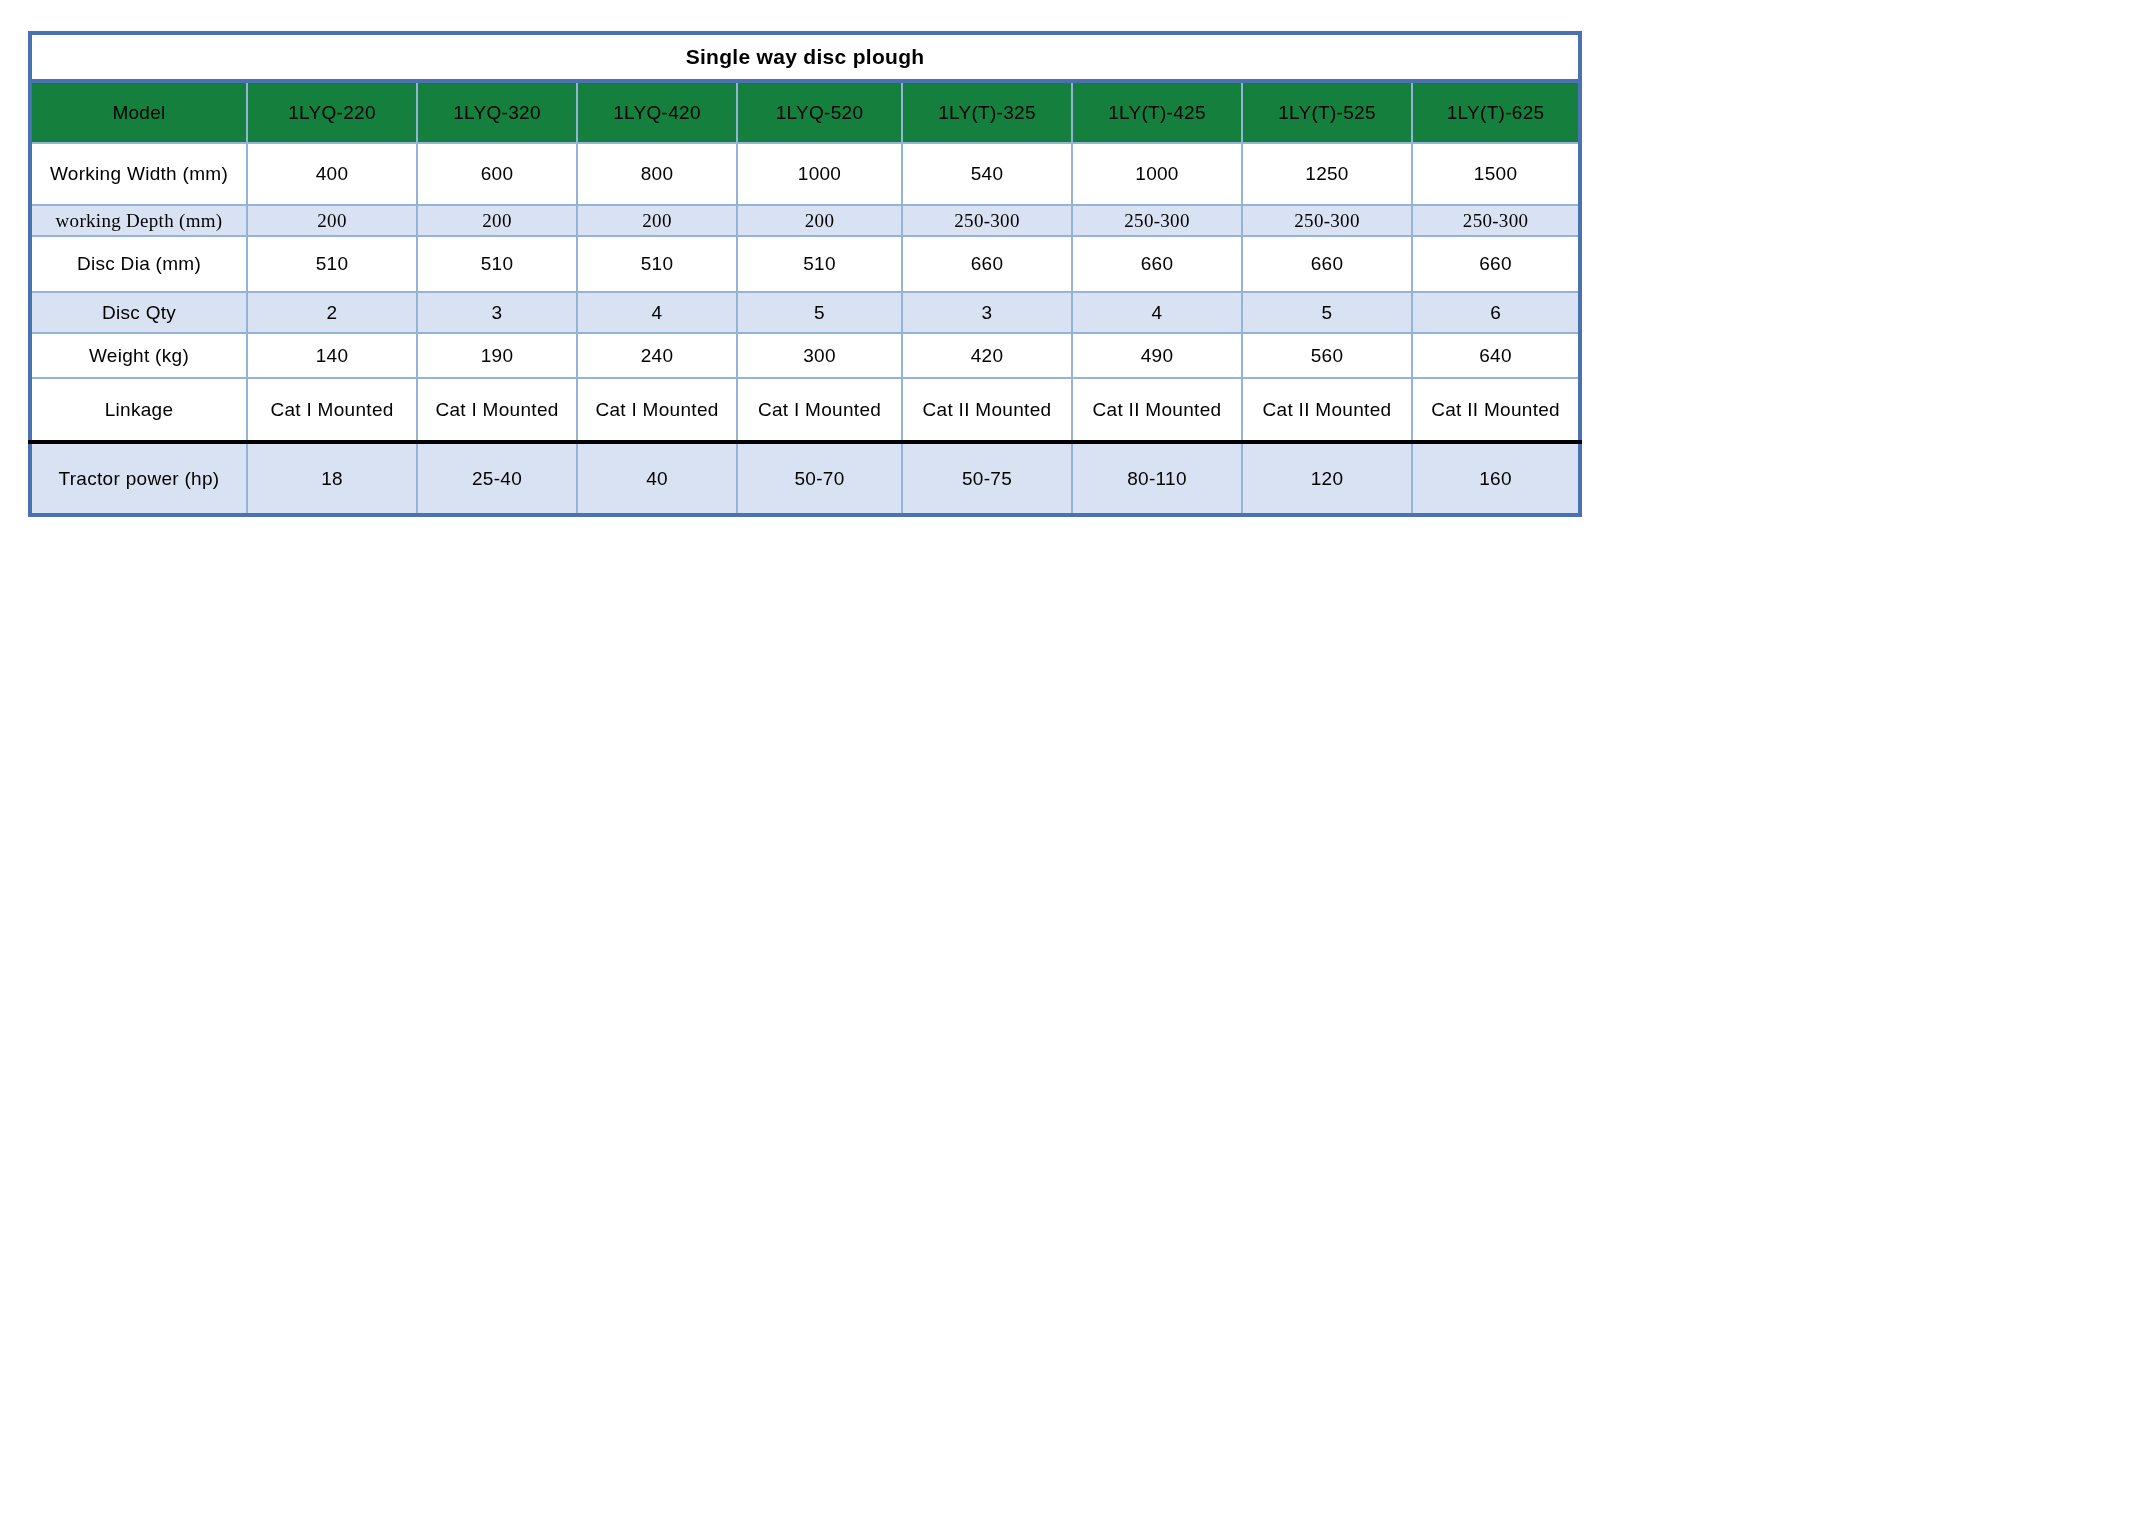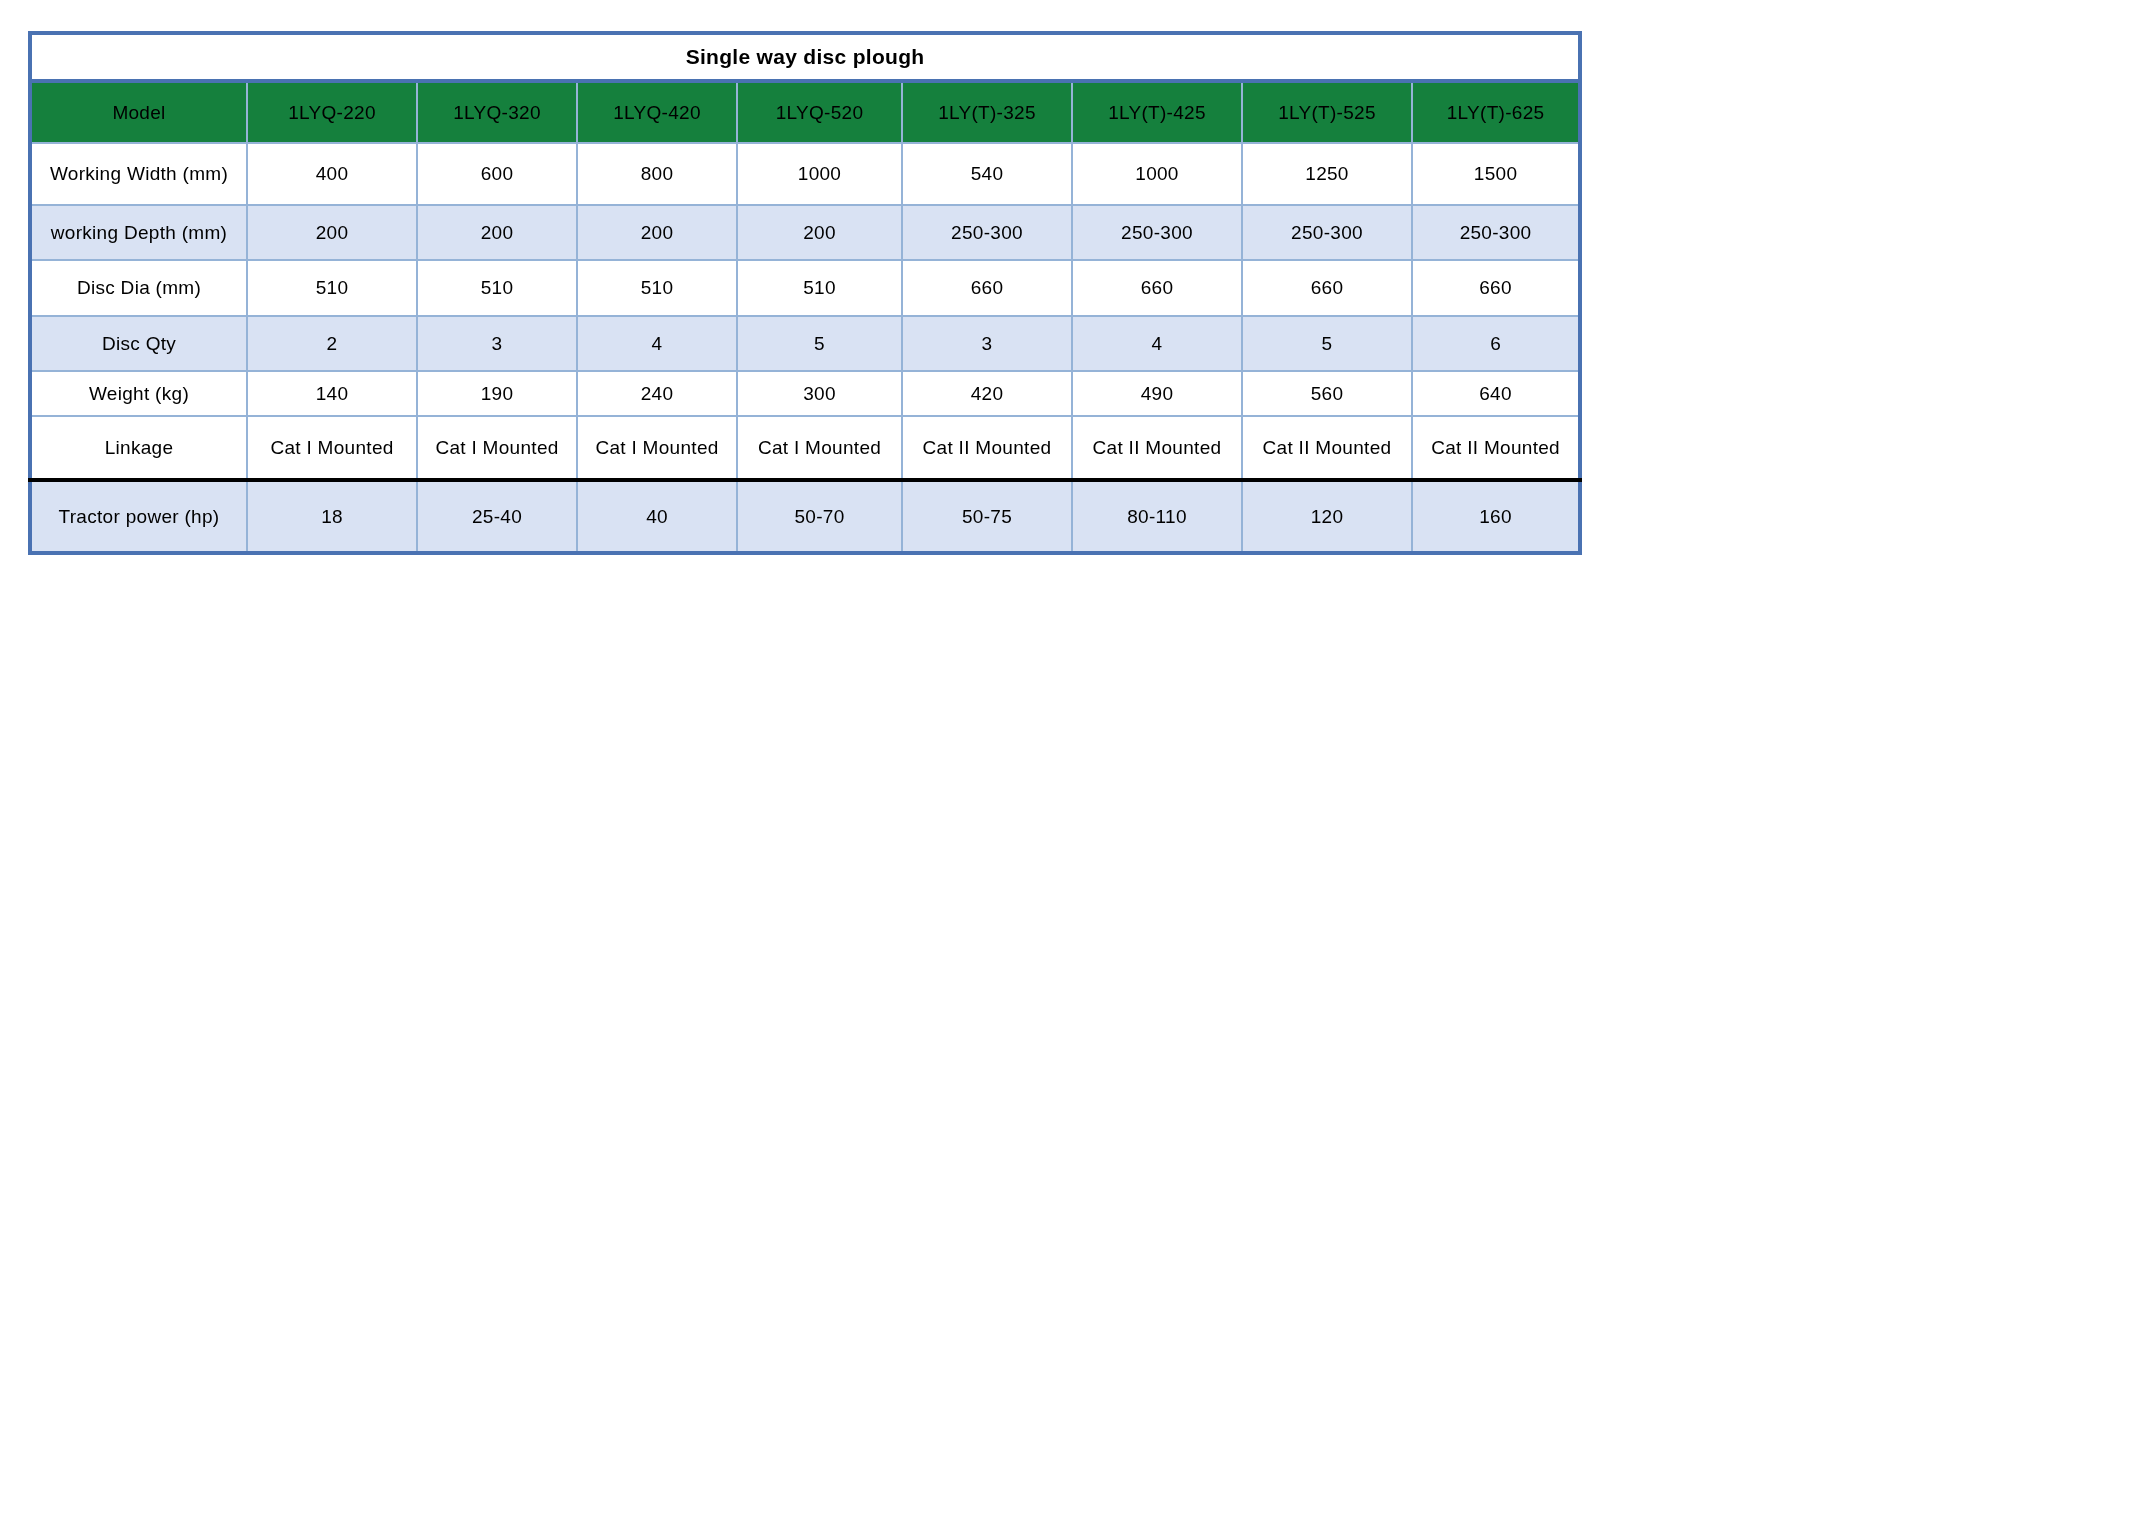--- a/index.html
+++ b/index.html
@@ -47,23 +47,23 @@
   }
   
   tr.header-row { height: 62px; }
   tr.header-row th { background: #15803d; }
   
   tbody tr { background: #ffffff; }
   tbody tr:nth-child(2),
   tbody tr:nth-child(4),
   tbody tr:nth-child(7) { background: #d9e2f3; }
   tbody tr:nth-child(1) { height: 62px; }
-  tbody tr:nth-child(2) { height: 55px; }
+  tbody tr:nth-child(2) { height: 31px; font-family: Liberation Serif, serif; }
   tbody tr:nth-child(3) { height: 56px; }
-  tbody tr:nth-child(4) { height: 55px; }
+  tbody tr:nth-child(4) { height: 41px; }
   tbody tr:nth-child(5) { height: 45px; }
   tbody tr:nth-child(6) { height: 64px; }
   tbody tr:nth-child(7) { height: 73px; }
   
   tbody tr:nth-child(7) td { border-top: 4px solid #000000; }
 </style>
 </head>
 <body>
 
 <div class="spec-table-wrap">

